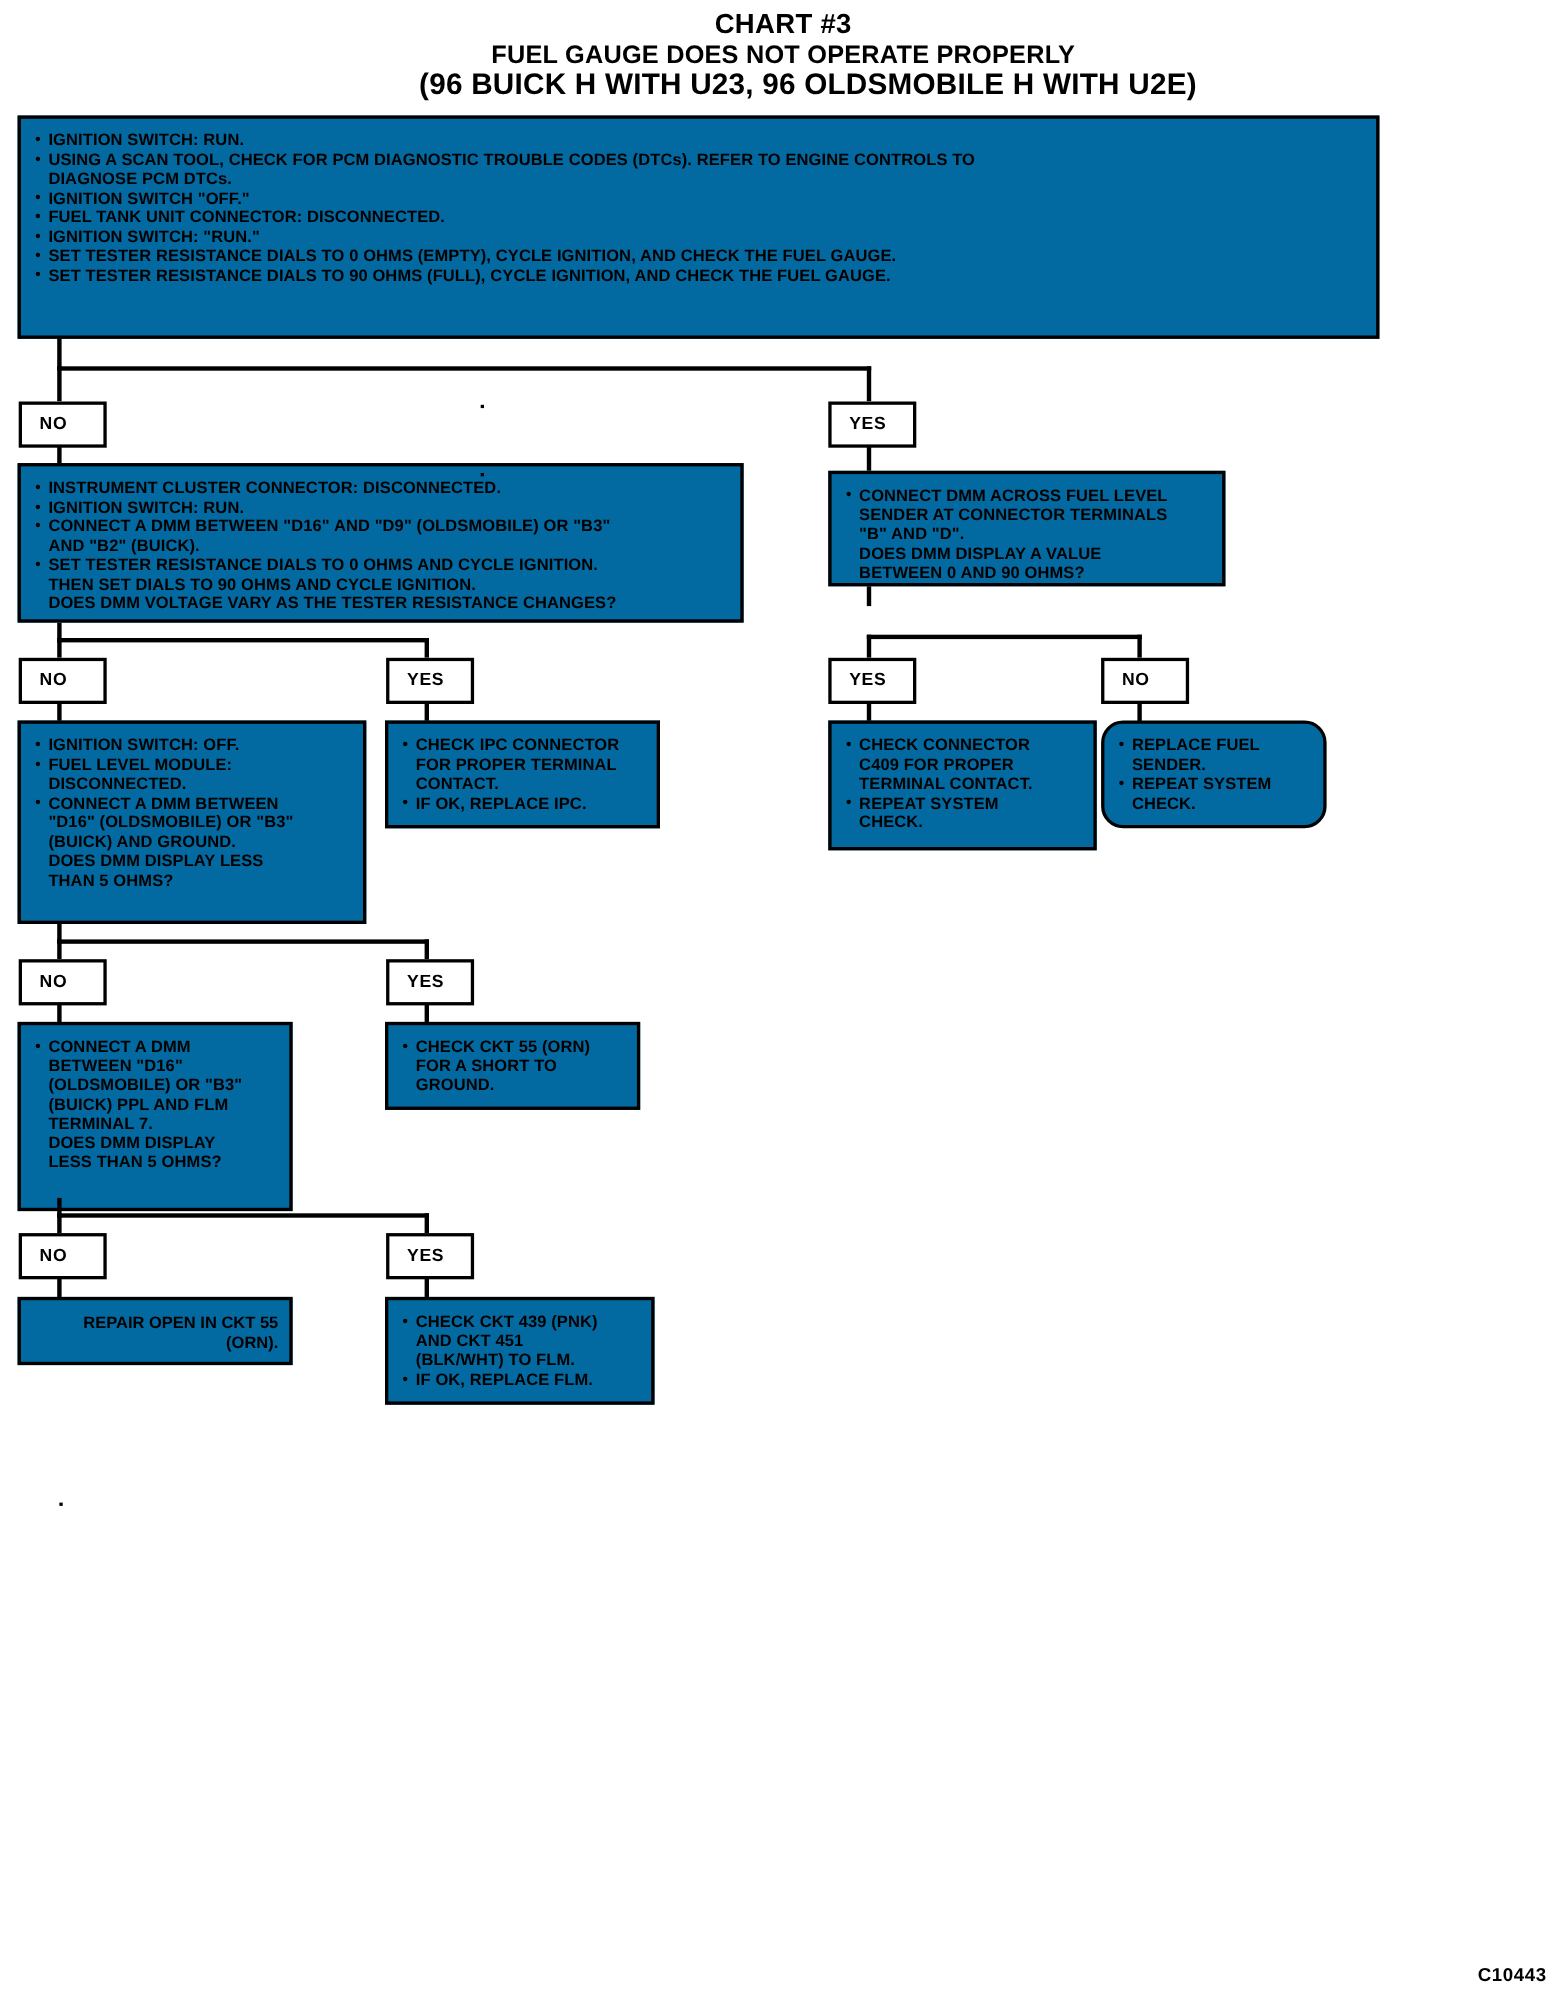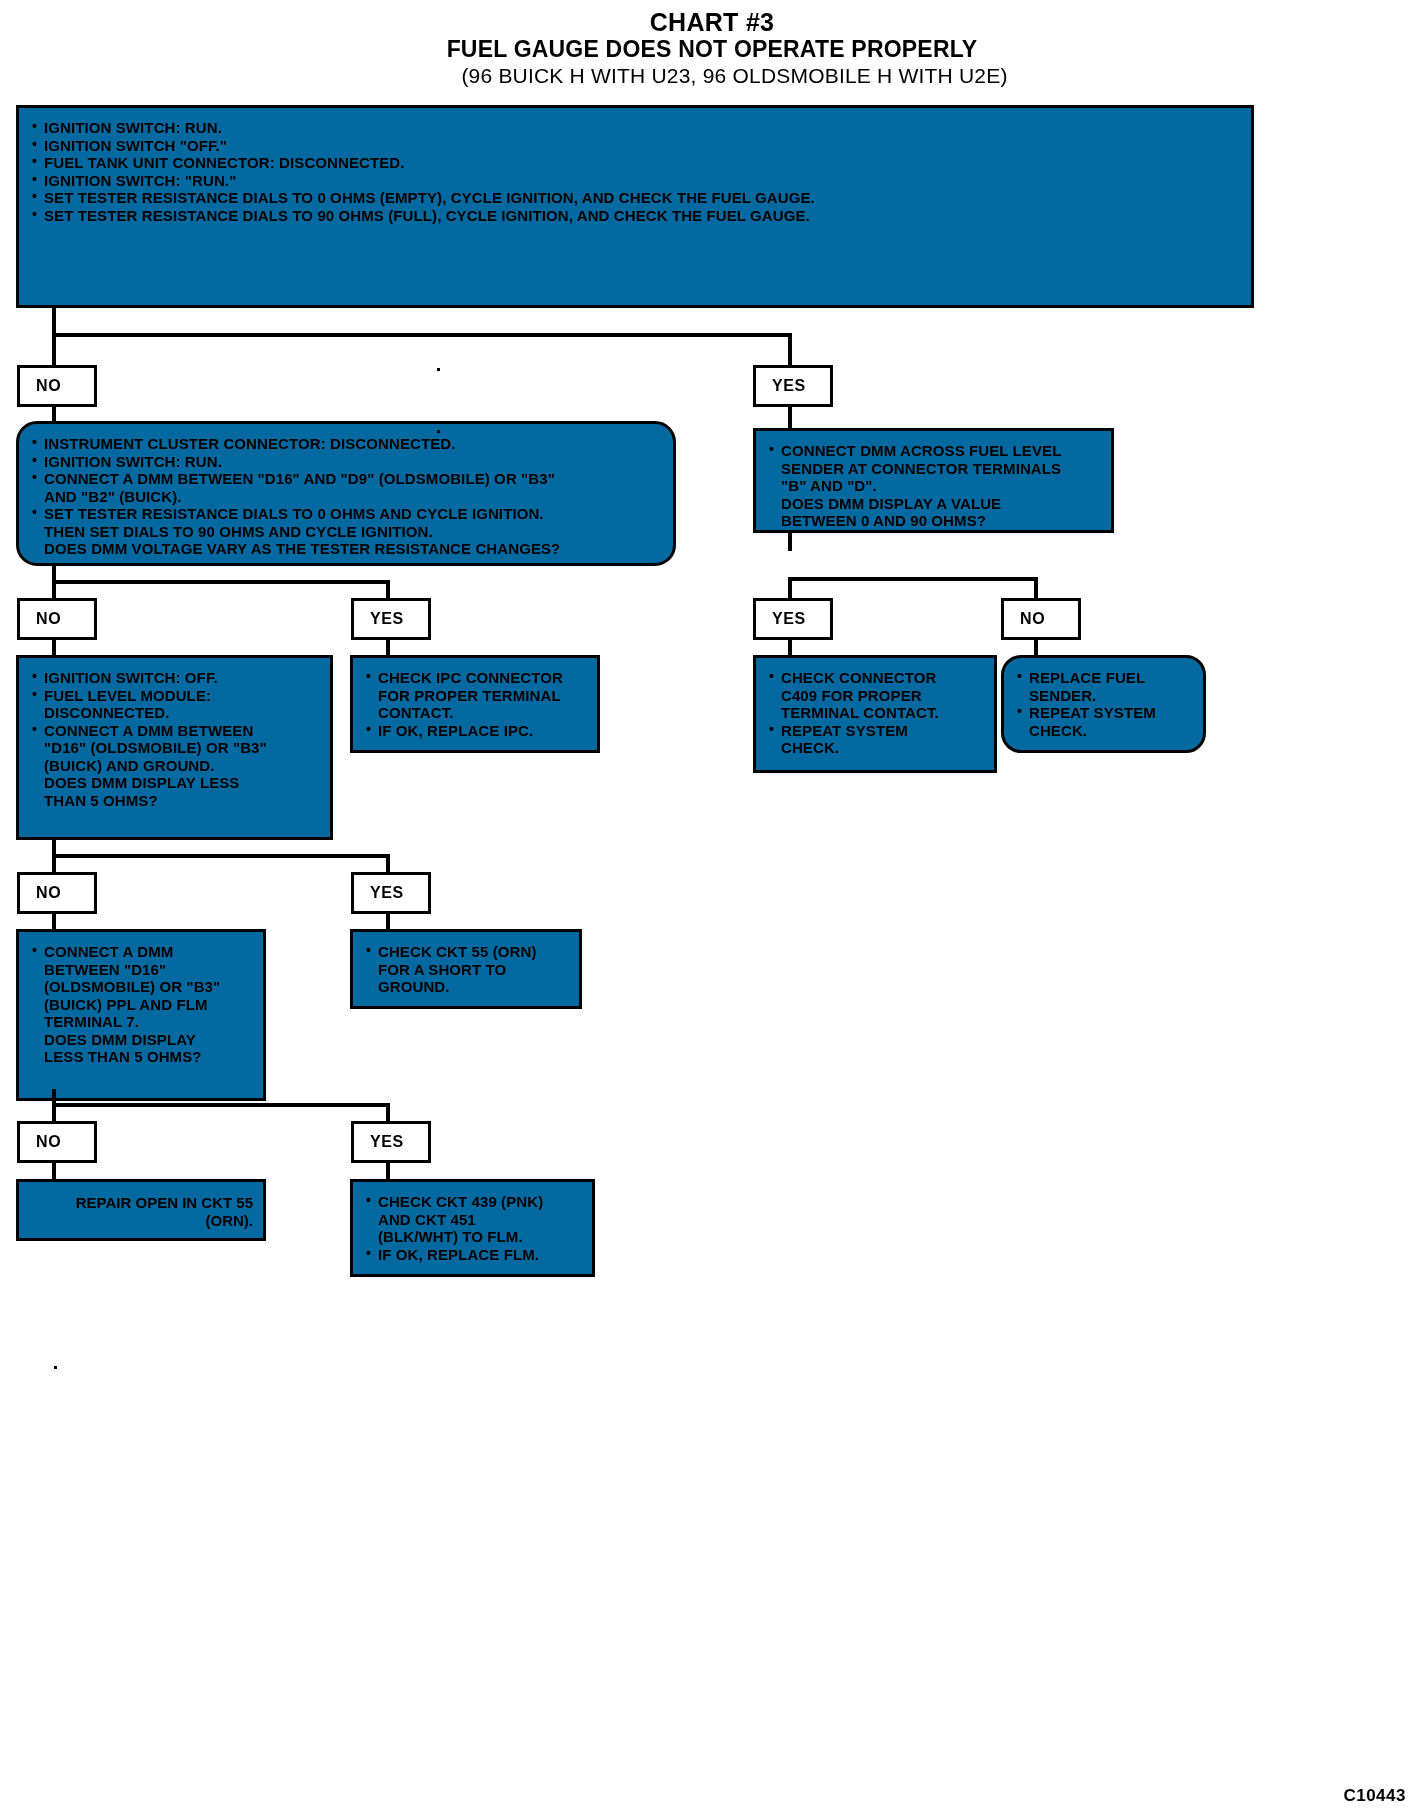--- a/index.html
+++ b/index.html
@@ -30,22 +30,22 @@
     letter-spacing: 0.3px;
     line-height: 28px;
   }
   .title-sub1 {
     font-size: 23px;
     font-weight: bold;
     letter-spacing: 0.2px;
     line-height: 27px;
   }
   .title-sub2 {
-    font-size: 21px;
-    font-weight: normal;
+    font-size: 27px;
+    font-weight: bold;
     letter-spacing: 0.2px;
     line-height: 26px;
     margin-left: 45px;
   }
 
   
   .box {
     position: absolute;
     border: 3px solid #000000;
     background: #0369a1;
@@ -122,20 +122,22 @@
 
 <div class="title-block">
   <div class="title-main">CHART #3</div>
   <div class="title-sub1">FUEL GAUGE DOES NOT OPERATE PROPERLY</div>
   <div class="title-sub2">(96 BUICK H WITH U23, 96 OLDSMOBILE H WITH U2E)</div>
 </div>
 
 <div class="box" style="left:16px; top:105px; width:1238px; height:203px; padding:11px 12px 0 12px;">
   <ul>
     <li>IGNITION SWITCH: RUN.</li>
+    <li>USING A SCAN TOOL, CHECK FOR PCM DIAGNOSTIC TROUBLE CODES (DTCs). REFER TO ENGINE CONTROLS TO
+DIAGNOSE PCM DTCs.</li>
     <li>IGNITION SWITCH "OFF."</li>
     <li>FUEL TANK UNIT CONNECTOR: DISCONNECTED.</li>
     <li>IGNITION SWITCH: "RUN."</li>
     <li>SET TESTER RESISTANCE DIALS TO 0 OHMS (EMPTY), CYCLE IGNITION, AND CHECK THE FUEL GAUGE.</li>
     <li>SET TESTER RESISTANCE DIALS TO 90 OHMS (FULL), CYCLE IGNITION, AND CHECK THE FUEL GAUGE.</li>
   </ul>
 </div>
 
 <div class="ln" style="left:52px; top:308px; width:4px; height:28px;"></div>
 <div class="ln" style="left:52px; top:333px; width:740px; height:4px;"></div>
@@ -145,21 +147,21 @@
 <div class="yn" style="left:17px; top:365px; width:80px; height:42px;">
   <span>NO</span>
 </div>
 <div class="ln" style="left:52px; top:406px; width:4px; height:16px;"></div>
 
 <div class="yn" style="left:753px; top:365px; width:80px; height:42px;">
   <span>YES</span>
 </div>
 <div class="ln" style="left:788px; top:406px; width:4px; height:22px;"></div>
 
-<div class="box" style="left:16px; top:421px; width:660px; height:145px; padding:11px 12px 0 12px;border-radius:21px;">
+<div class="box" style="left:16px; top:421px; width:660px; height:145px; padding:11px 12px 0 12px;">
   <ul>
     <li>INSTRUMENT CLUSTER CONNECTOR: DISCONNECTED.</li>
     <li>IGNITION SWITCH: RUN.</li>
     <li>CONNECT A DMM BETWEEN "D16" AND "D9" (OLDSMOBILE) OR "B3"
 AND "B2" (BUICK).</li>
     <li>SET TESTER RESISTANCE DIALS TO 0 OHMS AND CYCLE IGNITION.
 THEN SET DIALS TO 90 OHMS AND CYCLE IGNITION.</li>
     <li class="nobullet">DOES DMM VOLTAGE VARY AS THE TESTER RESISTANCE CHANGES?</li>
   </ul>
 </div>

